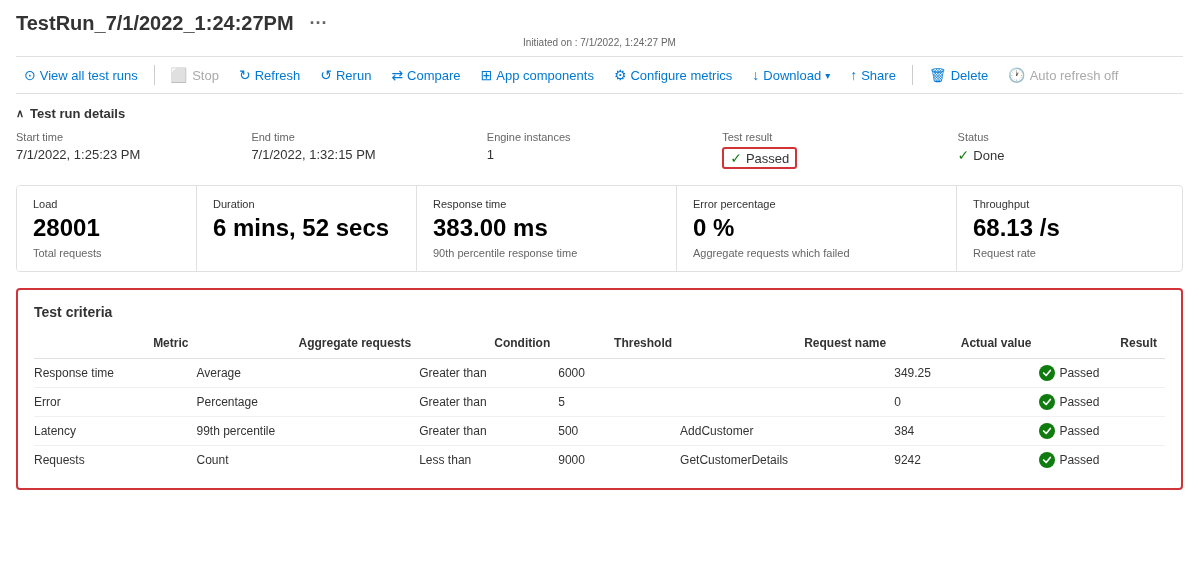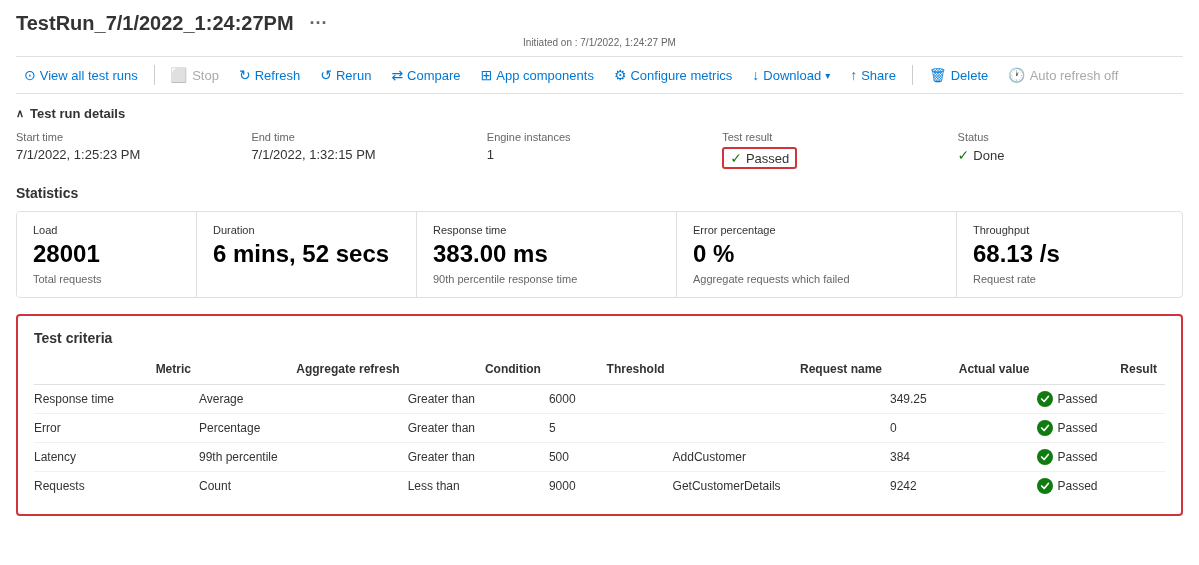--- a/index.html
+++ b/index.html
@@ -142,21 +142,20 @@
     </div>
     <div class="detail-item">
       <div class="detail-label">Status</div>
       <div class="detail-value">
         <span style="color:#107c10; font-size:14px;">✓</span>
         <span>Done</span>
       </div>
     </div>
   </div>
 
-  <div class="stats-title">Statistics</div>
   <div class="stats-grid">
     <div class="stat-card">
       <div class="stat-label">Load</div>
       <div class="stat-value">28001</div>
       <div class="stat-sublabel">Total requests</div>
     </div>
     <div class="stat-card">
       <div class="stat-label">Duration</div>
       <div class="stat-value" style="font-size:24px;">6 mins, 52 secs</div>
     </div>
@@ -176,21 +175,21 @@
       <div class="stat-sublabel">Request rate</div>
     </div>
   </div>
 
   <div class="criteria-section">
     <div class="criteria-title">Test criteria</div>
     <table class="criteria-table">
       <thead>
         <tr>
           <th>Metric</th>
-          <th>Aggregate refresh</th>
+          <th>Aggregate requests</th>
           <th>Condition</th>
           <th>Threshold</th>
           <th>Request name</th>
           <th>Actual value</th>
           <th>Result</th>
         </tr>
       </thead>
       <tbody id="criteria-tbody">
       <tr>
     <td>Response time</td>

